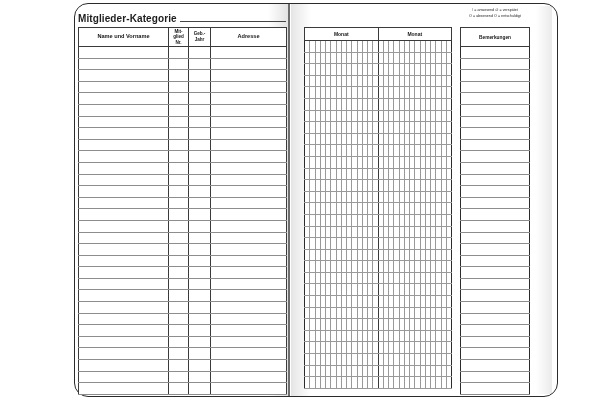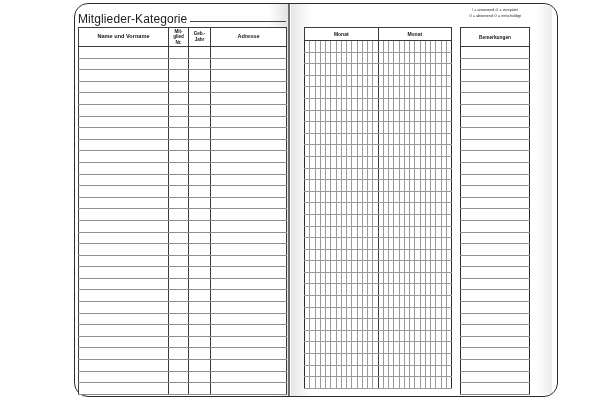--- a/index.html
+++ b/index.html
@@ -49,21 +49,21 @@
 
   
   .left-page{
     position:absolute; left:78px; top:6px; width:208px; height:388px;
   }
   .title-row{
     position:absolute; left:0; top:4px; width:208px; height:14px;
     display:flex; align-items:flex-end; gap:3px;
   }
   .title-text{
-    font-size:12px; font-weight:400; color:#1d1d1d; letter-spacing:.1px;
+    font-size:10px; font-weight:700; color:#1d1d1d; letter-spacing:.1px;
     white-space:nowrap; line-height:10px;
   }
   .title-rule{ flex:1 1 auto; height:0; border-bottom:1px solid #444; margin-bottom:2px; }
 
   table.grid{ border-collapse:collapse; table-layout:fixed; }
   table.grid td, table.grid th{ padding:0; }
 
   .tbl-main{
     position:absolute; left:0; top:21px;
     width:208px;

